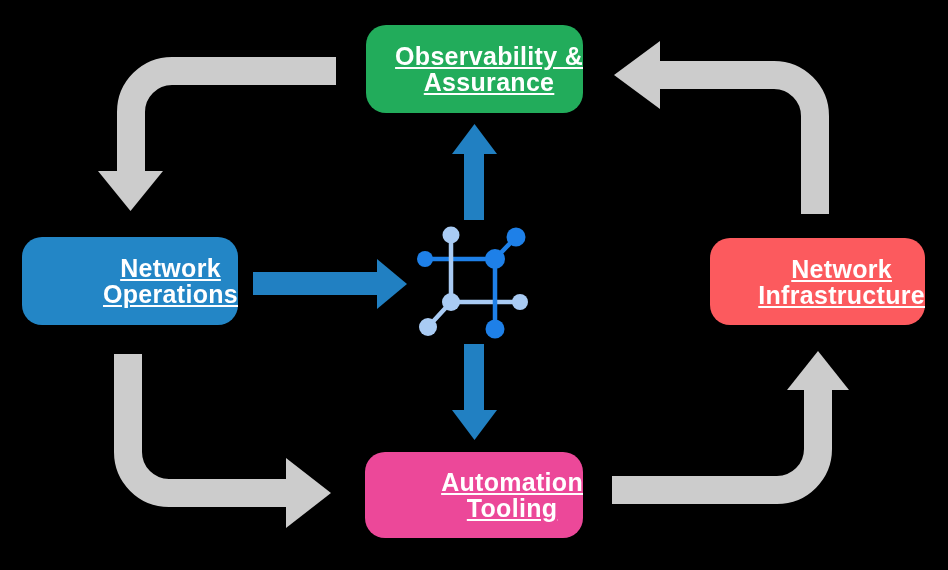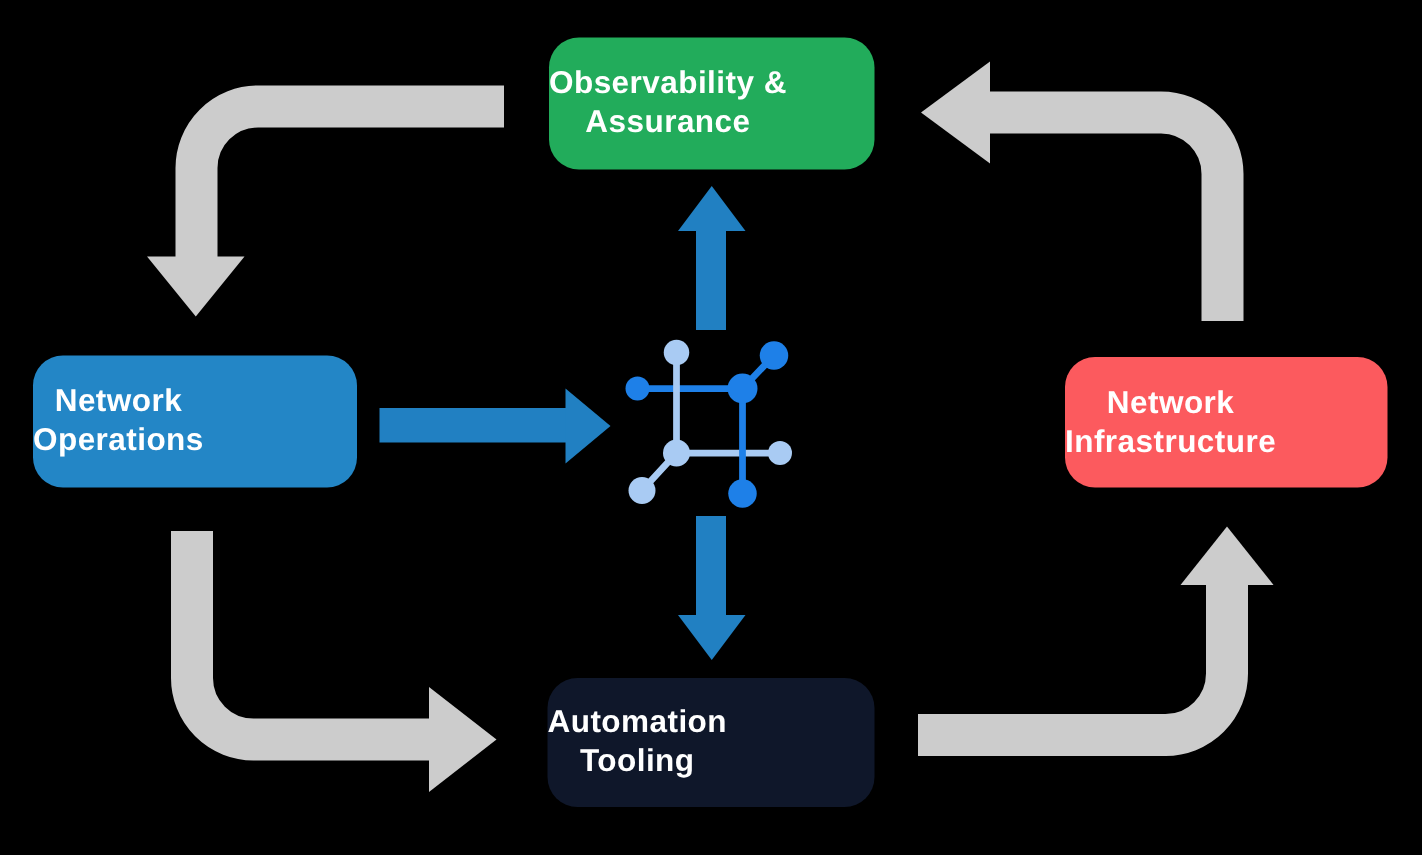--- a/index.html
+++ b/index.html
@@ -13,28 +13,29 @@
     width: 948px;
     height: 570px;
     background: #000000;
     overflow: hidden;
   }
   .node-box {
     position: absolute;
     border-radius: 20px;
     display: flex;
     align-items: center;
-    justify-content: flex-start;
+    justify-content: flex-end;
     color: #ffffff;
-    font-size: 21px;
+    font-size: 25px;
     line-height: 26px;
     font-weight: 600;
     letter-spacing: 0.3px;
     text-align: center;
     white-space: pre-line;
+    text-decoration: underline;
   }
   #box-observability   { left: 366px; top: 25px;  width: 217px; height: 88px; background: #22AC5B; }
   #box-operations      { left: 22px;  top: 237px; width: 216px; height: 88px; background: #2386C6; }
   #box-infrastructure  { left: 710px; top: 238px; width: 215px; height: 87px; background: #FC5A5E; }
   #box-automation      { left: 365px; top: 452px; width: 218px; height: 86px; background: #FCB813; }
   #arrow-layer {
     position: absolute;
     left: 0; top: 0;
     width: 948px;
     height: 570px;
@@ -119,18 +120,18 @@
   <div id="box-operations" class="node-box" style="background: rgb(35, 134, 198);">
     <span>Network
 Operations</span>
   </div>
 
   <div id="box-infrastructure" class="node-box" style="background: rgb(252, 90, 94);">
     <span>Network
 Infrastructure</span>
   </div>
 
-  <div id="box-automation" class="node-box" style="background: #0f172a;">
+  <div id="box-automation" class="node-box" style="background: #ec4899;">
     <span>Automation
 Tooling</span>
   </div>
 
 </div>
 
 </body></html>

